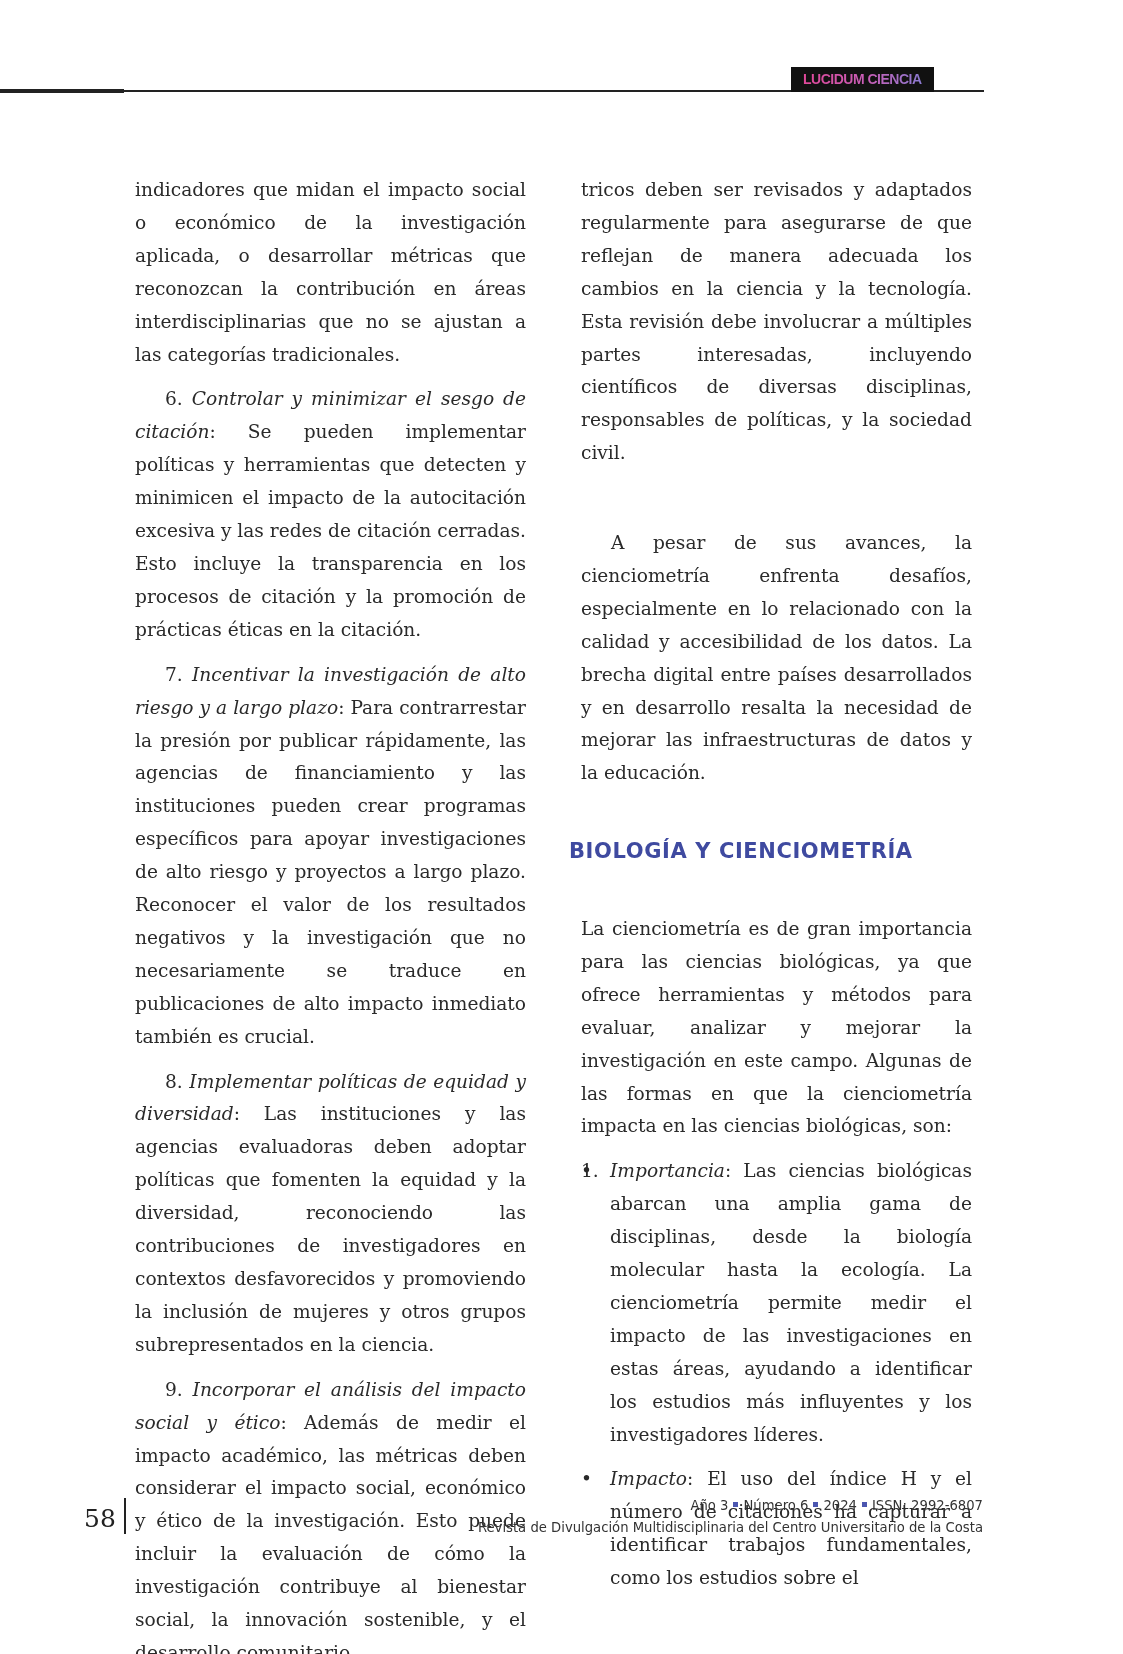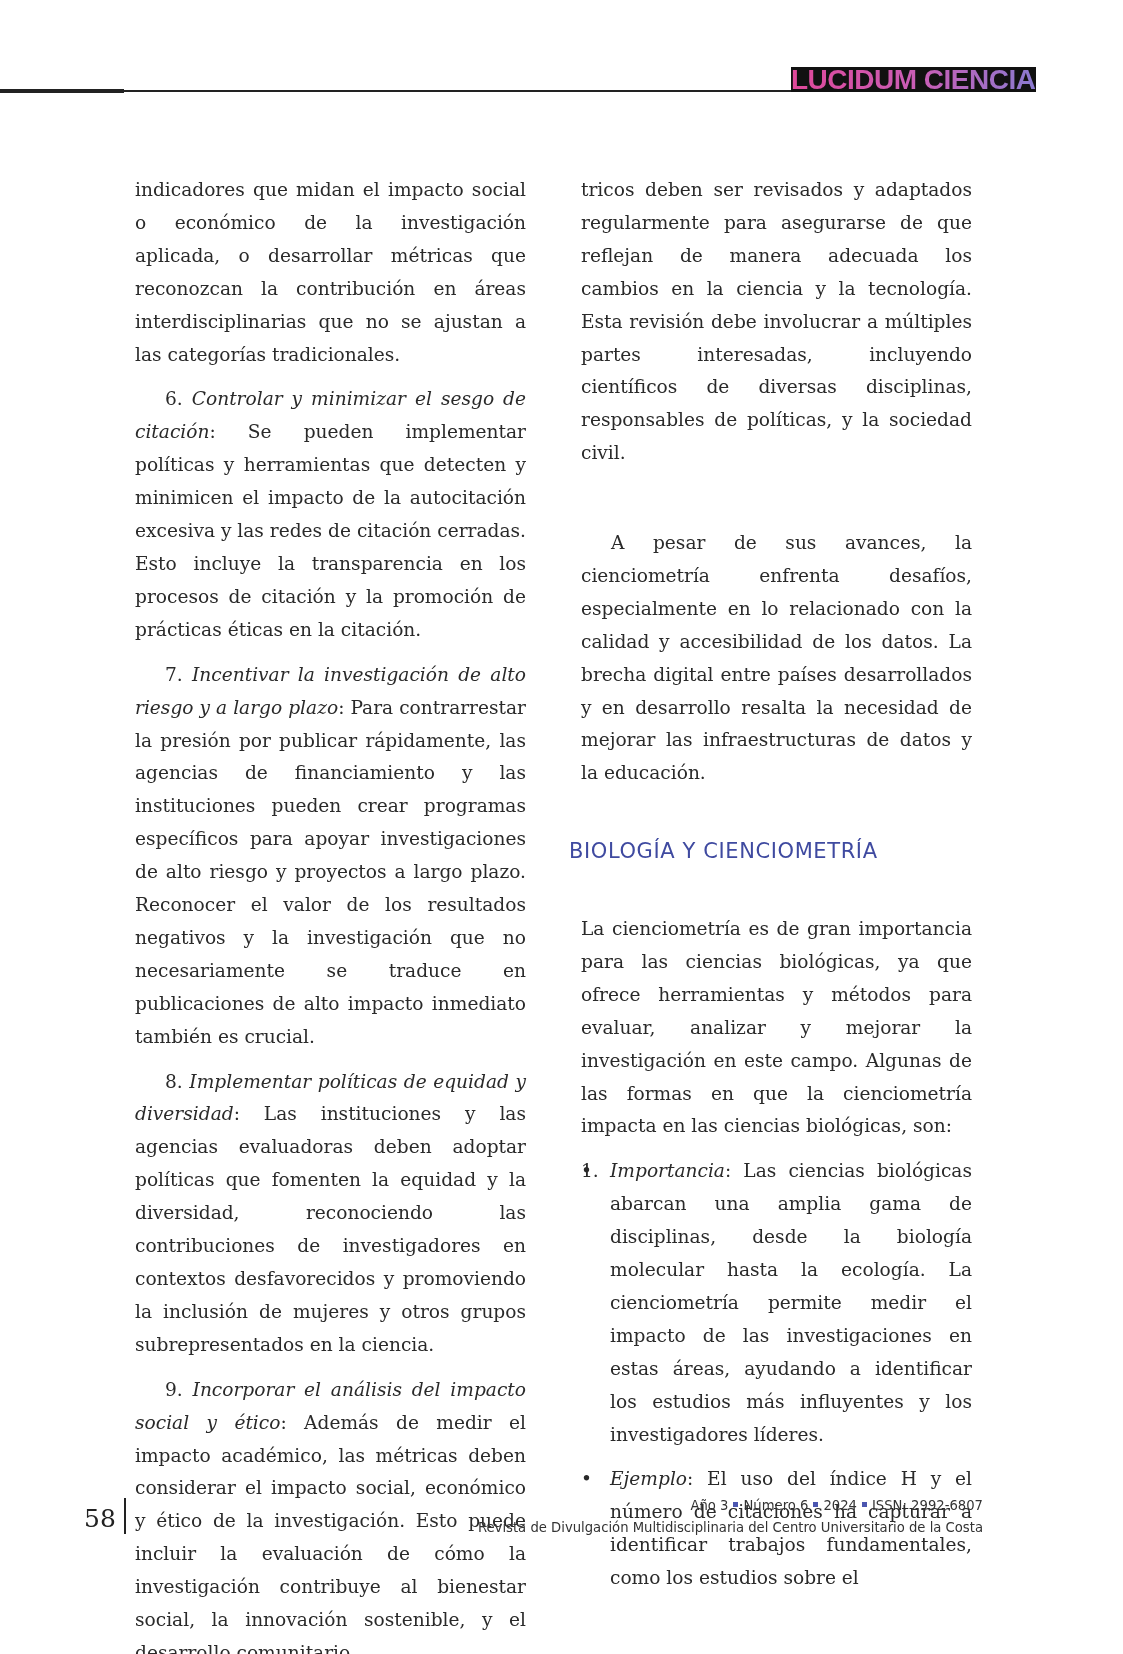--- a/index.html
+++ b/index.html
@@ -3,23 +3,23 @@
 <meta charset="utf-8">
 <style>
   html, body { margin: 0; padding: 0; }
   body {
     width: 1123px; height: 1654px; background: #ffffff; position: relative; overflow: hidden;
     font-family: "DejaVu Serif", "Liberation Serif", serif; color: #2a2a2a;
   }
   .hdr-line-thick { position: absolute; left: 0; top: 89px; width: 124px; height: 4px; background: #222; }
   .hdr-line-thin { position: absolute; left: 124px; top: 90px; width: 860px; height: 2px; background: #222; }
   .brand {
-    position: absolute; top: 67px; left: 791px; height: 25px; padding: 0 0;
+    position: absolute; top: 67px; left: 791px; height: 25px; padding: 0 12px;
     background: #111; font-family: "Liberation Sans", sans-serif; font-weight: bold;
-    font-size: 28px; line-height: 25px; letter-spacing: -0.5px;
+    font-size: 14px; line-height: 25px; letter-spacing: -0.5px;
     background-clip: padding-box;
   }
   .brand span {
     background: linear-gradient(90deg, #e0489a 0%, #c75fb8 55%, #8a7ad0 100%);
     -webkit-background-clip: text; background-clip: text; color: transparent;
   }
   .col { position: absolute; top: 162px; width: 415px; font-size: 18.6px; line-height: 32.9px; text-align: justify; }
   .col.left { left: 123px; }
   .col.right { left: 569px; }
   .col p { margin: 12px; }
@@ -56,26 +56,26 @@
   <p class="ind"><span>8.</span> <em>Implementar políticas de equidad y diversidad</em><span>: Las instituciones y las agencias evaluadoras deben adoptar políticas que fomenten la equidad y la diversidad, reconociendo las contribuciones de investigadores en contextos desfavorecidos y promoviendo la inclusión de mujeres y otros grupos subrepresentados en la ciencia.</span></p>
   <p class="ind"><span>9.</span> <em>Incorporar el análisis del impacto social y ético</em><span>: Además de medir el impacto académico, las métricas deben considerar el impacto social, económico y ético de la investigación. Esto puede incluir la evaluación de cómo la investigación contribuye al bienestar social, la innovación sostenible, y el desarrollo comunitario.</span></p>
   <p class="ind"><span>10.</span> <em>Revisión constante y adaptativa de las métricas</em><span>: Las métricas y métodos cienciomé-</span></p>
 </div>
 
 <div class="col right">
   <p>tricos deben ser revisados y adaptados regularmente para asegurarse de que reflejan de manera adecuada los cambios en la ciencia y la tecnología. Esta revisión debe involucrar a múltiples partes interesadas, incluyendo científicos de diversas disciplinas, responsables de políticas, y la sociedad civil.</p>
   <div class="gap"></div>
   <p class="ind">A pesar de sus avances, la cienciometría enfrenta desafíos, especialmente en lo relacionado con la calidad y accesibilidad de los datos. La brecha digital entre países desarrollados y en desarrollo resalta la necesidad de mejorar las infraestructuras de datos y la educación.</p>
   <div class="gap"></div>
-  <h2 class="sec" style="color: rgb(63, 74, 160);">BIOLOGÍA Y CIENCIOMETRÍA</h2>
+  <h2 class="sec" style="color: rgb(63, 74, 160); font-weight: bold;">BIOLOGÍA Y CIENCIOMETRÍA</h2>
   <div class="gap"></div>
   <p>La cienciometría es de gran importancia para las ciencias biológicas, ya que ofrece herramientas y métodos para evaluar, analizar y mejorar la investigación en este campo. Algunas de las formas en que la cienciometría impacta en las ciencias biológicas, son:</p>
   <p class="li"><span class="mk">1.</span></p>
   <p class="li"><span class="mk">•</span><em>Importancia</em><span>: Las ciencias biológicas abarcan una amplia gama de disciplinas, desde la biología molecular hasta la ecología. La cienciometría permite medir el impacto de las investigaciones en estas áreas, ayudando a identificar los estudios más influyentes y los investigadores líderes.</span></p>
-  <p class="li"><span class="mk">•</span><em>Ejemplo</em><span>: El uso del índice H y el número de citaciones ha capturar a identificar trabajos fundamentales, como los estudios sobre el</span></p>
+  <p class="li"><span class="mk">•</span><em>Impacto</em><span>: El uso del índice H y el número de citaciones ha capturar a identificar trabajos fundamentales, como los estudios sobre el</span></p>
 </div>
 
 <div class="footer-num">58</div>
 <div class="footer-bar"></div>
 <div class="footer-r1">
   <span>Año 3</span><span class="sq" style="background: rgb(75, 86, 176);"></span><span>Número 6</span><span class="sq" style="background: rgb(75, 86, 176);"></span><span>2024</span><span class="sq" style="background: rgb(75, 86, 176);"></span><span>ISSN: 2992-6807</span>
 </div>
 <div class="footer-r2">Revista de Divulgación Multidisciplinaria del Centro Universitario de la Costa</div>
 
 </body></html>

